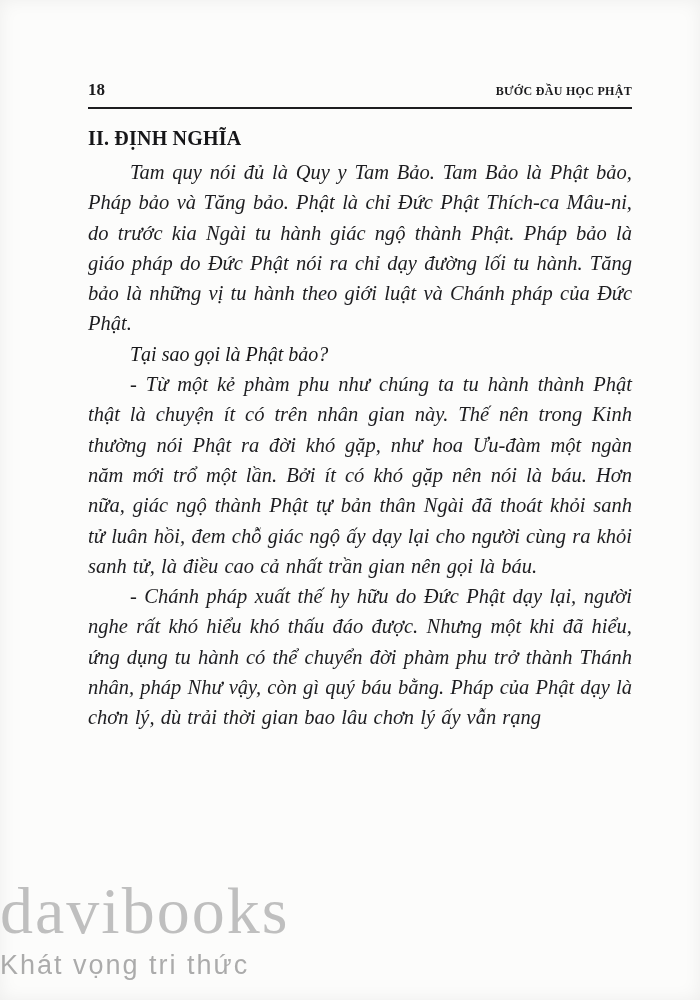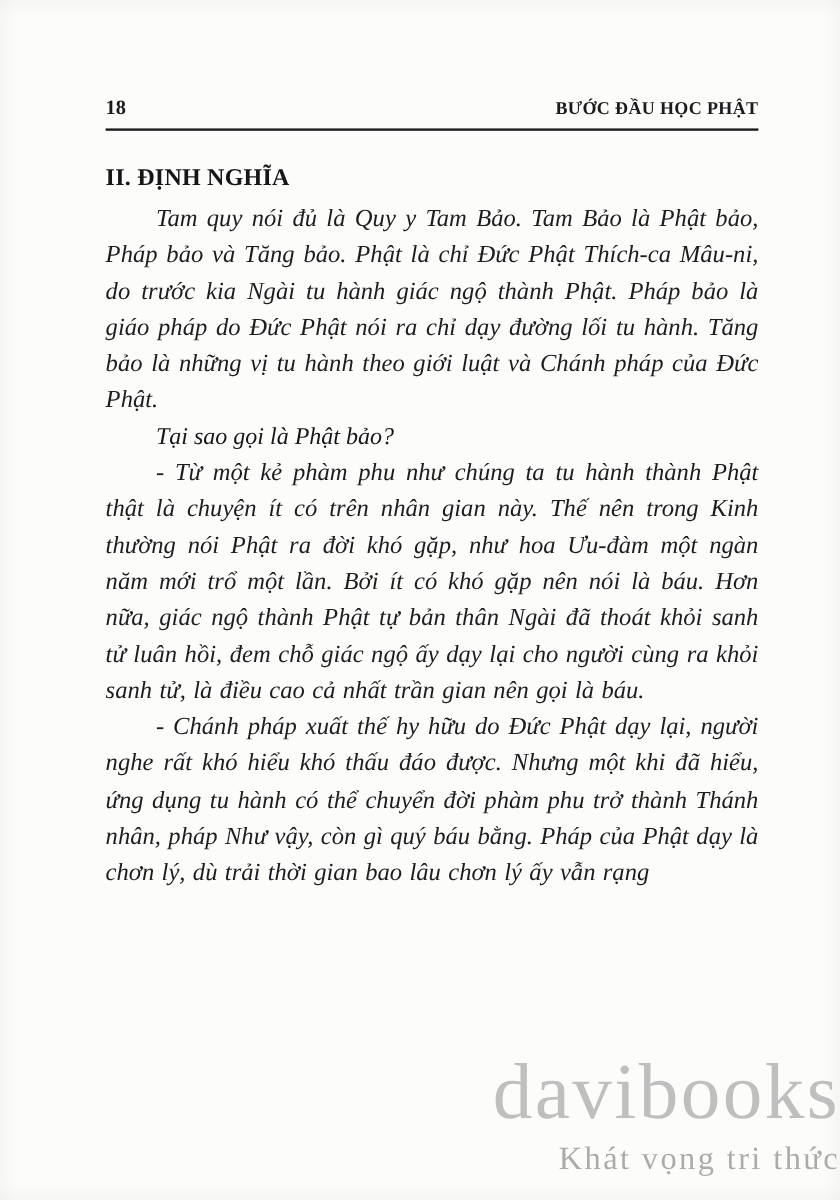--- a/index.html
+++ b/index.html
@@ -28,29 +28,29 @@
     justify-content: space-between;
     align-items: baseline;
     color: #1b1b1d;
   }
   .page-number {
     font-weight: bold;
     font-size: 17px;
   }
   .running-title {
     font-weight: bold;
-    font-size: 15px;
+    font-size: 12px;
     letter-spacing: 0.3px;
   }
   .header-rule {
     margin-top: 7px;
     border-bottom: 2.5px solid #1d1d1f;
   }
   .section-heading {
-    margin-top: 28px;
+    margin-top: 18px;
     font-weight: bold;
     font-size: 20px;
     color: #161618;
     letter-spacing: 0.2px;
   }
   .body-text { margin-top: 7px; }
   .para {
     font-size: 20.5px;
     line-height: 30.3px;
     text-align: justify;
@@ -65,36 +65,36 @@
     font-weight: normal;
     font-style: italic;
     text-indent: 42px;
     color: #161618;
   }
   .watermark {
     position: absolute;
     left: 0;
     right: 0;
     top: 878px;
-    text-align: right;
+    text-align: left;
     z-index: 1;
     pointer-events: none;
     user-select: none;
   }
   .watermark-title {
     font-family: "Liberation Serif", serif;
     font-size: 66px;
     line-height: 1;
     color: #8f8f8f;
     opacity: 0.55;
     letter-spacing: 2px;
   }
   .watermark-tagline {
     margin-top: 6px;
-    font-family: Liberation Serif, serif;
+    font-family: Liberation Sans, sans-serif;
     font-size: 27px;
     color: #8a8a8a;
     opacity: 0.7;
     letter-spacing: 2px;
   }
 </style>
 </head>
 <body>
 
 <div class="page">

